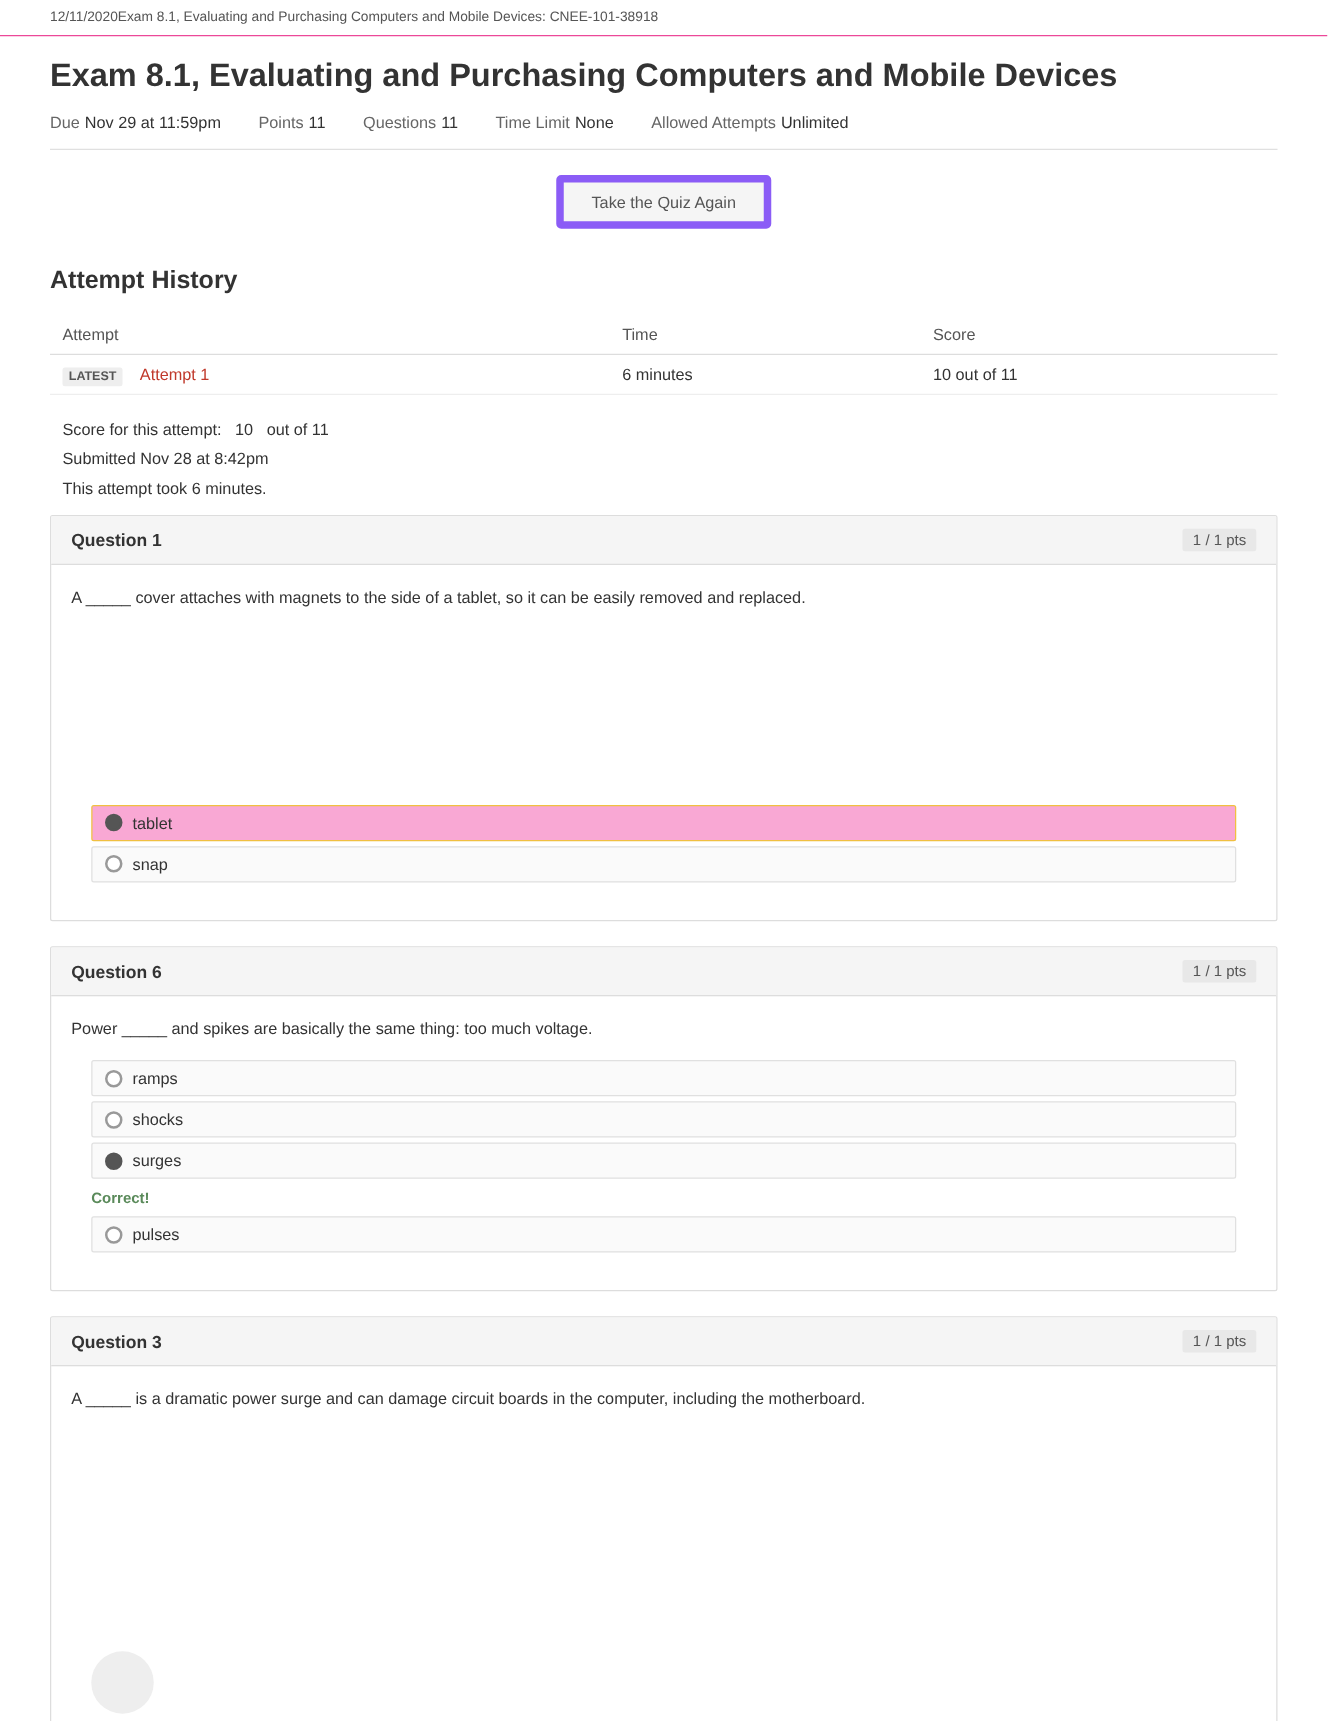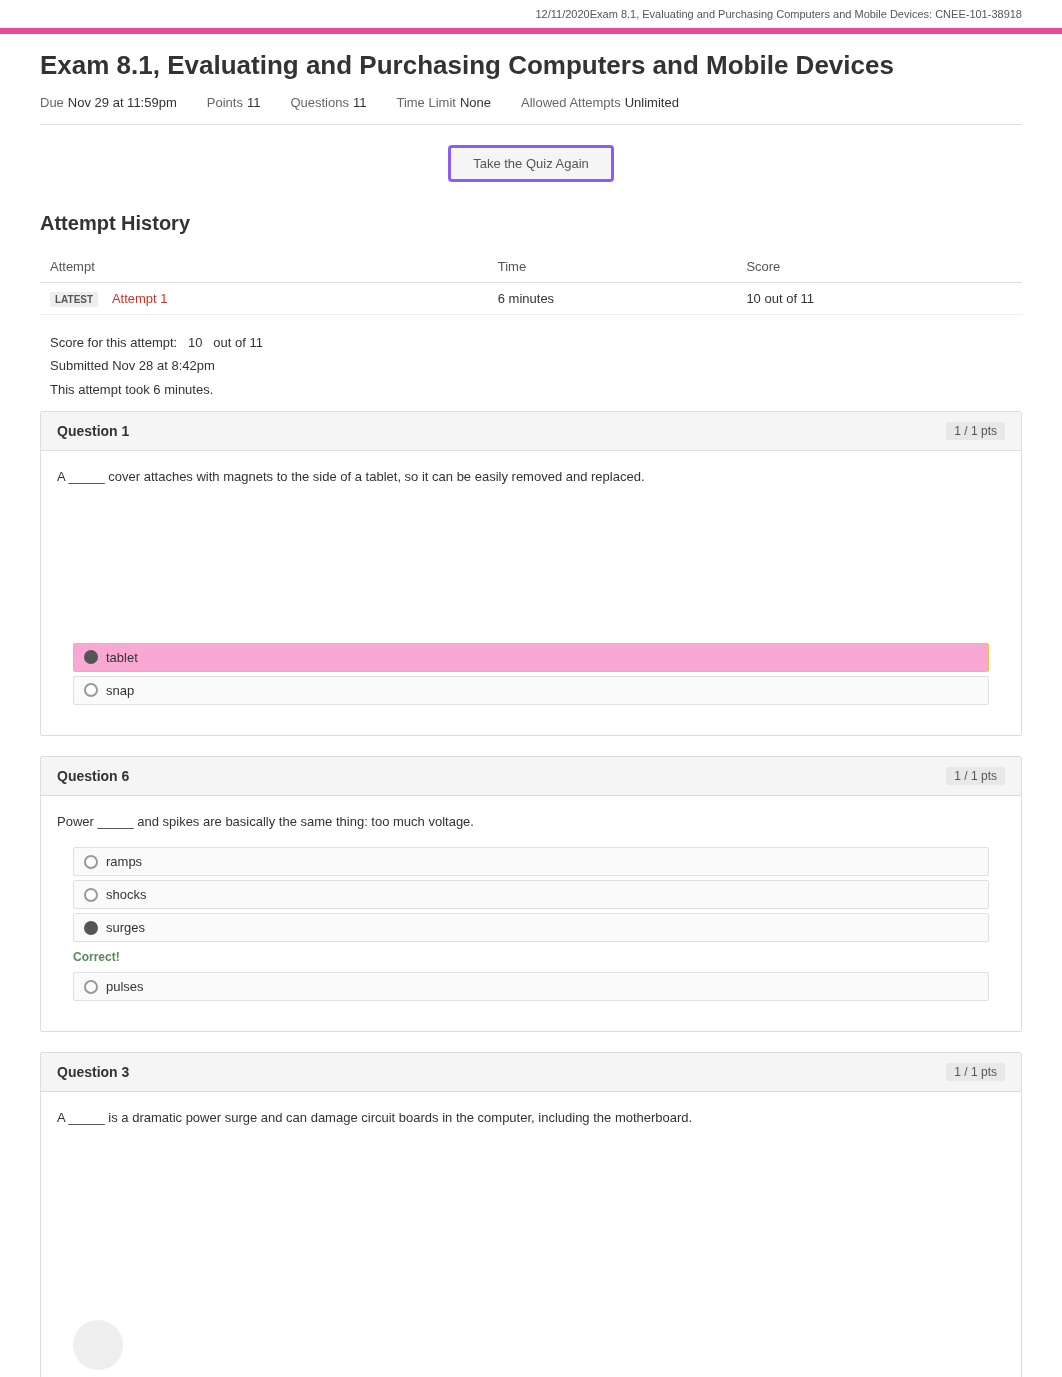--- a/index.html
+++ b/index.html
@@ -6,25 +6,25 @@
     body {
       font-family: Arial, Helvetica, sans-serif;
       font-size: 13px;
       color: #333;
       background: #fff;
       width: 1062px;
     }
 
     .top-bar {
       display: flex;
-      justify-content: flex-end;
+      justify-content: flex-start;
       padding: 8px 40px;
       font-size: 11px;
       color: #555;
-      border-bottom: 6px solid #ec4899;
+      border-bottom: 1px solid #ec4899;
     }
 
     .main-content {
       padding: 10px 40px 40px 40px;
     }
 
     .exam-title {
       font-size: 26px;
       font-weight: bold;
       color: #333;
@@ -58,21 +58,21 @@
       font-weight: normal;
     }
 
     .quiz-button-container {
       text-align: center;
       margin: 20px 0 30px 0;
     }
 
     .quiz-button {
       background: #f5f5f5;
-      border: 3px solid #8b5cf6;
+      border: 6px solid #8b5cf6;
       color: #555;
       padding: 8px 22px;
       border-radius: 4px;
       font-size: 13px;
       cursor: pointer;
     }
 
     .section-title {
       font-size: 20px;
       font-weight: bold;

